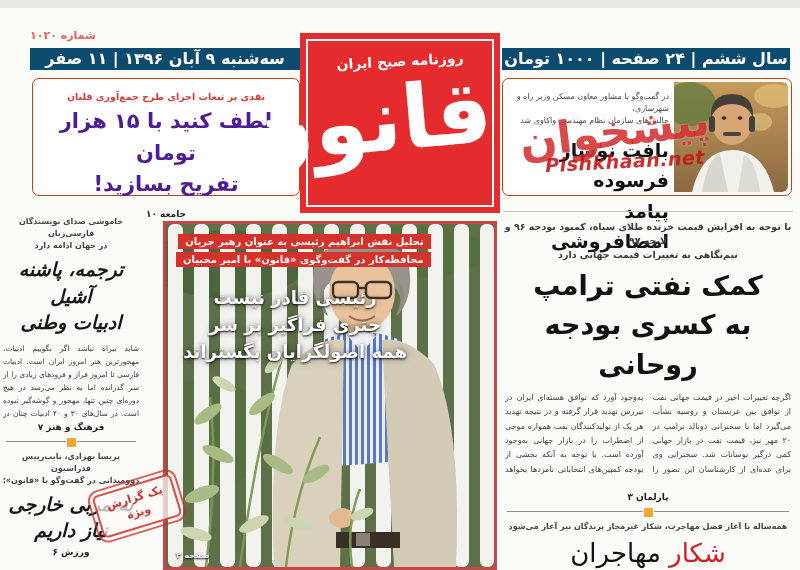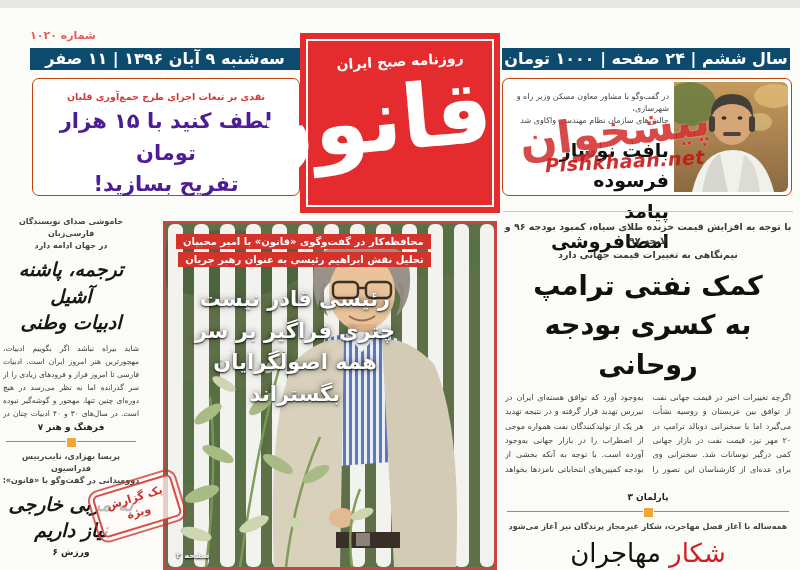--- a/index.html
+++ b/index.html
@@ -35,21 +35,21 @@
   .wm-script{font-size:44px;font-weight:bold;color:rgba(205,22,22,.78);transform:rotate(-7deg);line-height:1.1;text-shadow:0 0 2px rgba(255,255,255,.6);}
   .wm-site{font-size:19px;font-weight:bold;font-style:italic;color:rgba(198,18,18,.88);transform:rotate(-3deg);margin-top:-4px;letter-spacing:.5px;}
   
   .photo-frame{position:absolute;left:163px;top:213px;width:334px;height:349px;
     border:3px solid #c84545;box-sizing:border-box;overflow:hidden;z-index:4;background:#c9cfc0;}
   .photo-frame svg{position:absolute;inset:0;}
   .photo-kicker{position:absolute;left:10px;top:10px;z-index:6;}
   .photo-kicker .strip{display:table;background:#d6322c;color:#fff;font-size:10px;font-weight:bold;
     padding:2px 7px;margin-bottom:3px;white-space:nowrap;}
   .photo-headline{position:absolute;left:4px;top:60px;width:250px;z-index:6;text-align:center;
-    color:#fff;font-size:21px;font-weight:bold;line-height:1.5;
+    color:#fff;font-size:18px;font-weight:bold;line-height:1.5;
     text-shadow:0 1px 2px rgba(0,0,0,.9),0 0 7px rgba(0,0,0,.55);}
   .page-ref{position:absolute;left:10px;bottom:7px;z-index:6;color:#f2f2f2;font-size:8.5px;font-weight:bold;
     text-shadow:0 1px 2px #000;}
   
   .col{position:absolute;}
   .col-right{left:503px;top:203px;width:290px;border-top:1px solid #c6c6c2;padding-top:8px;text-align:center;}
   .col-left{left:2px;top:208px;width:138px;text-align:center;}
   .kicker{font-size:9.5px;color:#3b3b3b;line-height:1.45;font-weight:bold;}
   .kicker-sm{font-size:8px;color:#454545;line-height:1.5;font-weight:bold;}
   .h-big{font-size:27px;font-weight:bold;color:#111;line-height:1.45;margin-top:5px;}
@@ -85,20 +85,21 @@
       <div class="masthead-title">قانون</div>
     </div>
   </div>
 
   <div class="box box-tl">
     <div class="kicker-red">نقدی بر تبعات اجرای طرح جمع‌آوری قلیان</div>
     <div class="h-red">
       <span>لطف کنید با ۱۵ هزار تومان</span><br>
       <span>تفریح بسازید!</span>
     </div>
+    <div class="sec">جامعه ۱۰</div>
   </div>
 
   <div class="box box-tr">
     <div class="tr-text">
       <div class="kicker-tiny">
         <span>در گفت‌وگو با مشاور معاون مسکن وزیر راه و شهرسازی،</span><br>
         <span>چالش‌های سازمان نظام مهندسی واکاوی شد</span>
       </div>
       <div class="h-black">
         <span>بافت نوساز فرسوده</span><br>
@@ -200,22 +201,22 @@
       <g fill="#cdd6b0">
         <ellipse cx="58" cy="160" rx="13" ry="5" transform="rotate(30 58 160)"></ellipse>
         <ellipse cx="30" cy="310" rx="16" ry="6" transform="rotate(15 30 310)"></ellipse>
         <ellipse cx="88" cy="300" rx="16" ry="6" transform="rotate(-25 88 300)"></ellipse>
         <ellipse cx="132" cy="300" rx="14" ry="5" transform="rotate(20 132 300)"></ellipse>
         <ellipse cx="196" cy="290" rx="12" ry="5" transform="rotate(-20 196 290)"></ellipse>
         <ellipse cx="108" cy="140" rx="12" ry="5" transform="rotate(-45 108 140)"></ellipse>
       </g>
     </svg>
     <div class="photo-kicker">
+      <span class="strip">تحلیل نقش ابراهیم رئیسی به عنوان رهبر جریان</span>
       <span class="strip">محافظه‌کار در گفت‌وگوی «قانون» با امیر محبیان</span>
-      <span class="strip">تحلیل نقش ابراهیم رئیسی به عنوان رهبر جریان</span>
     </div>
     <div class="photo-headline">
       <span>رئیسی قادر نیست</span><br>
       <span>چتری فراگیر بر سر</span><br>
       <span>همه اصولگرایان بگستراند</span>
     </div>
     <div class="page-ref">صفحه ۲</div>
   </div>
 
   <div class="col col-right">

